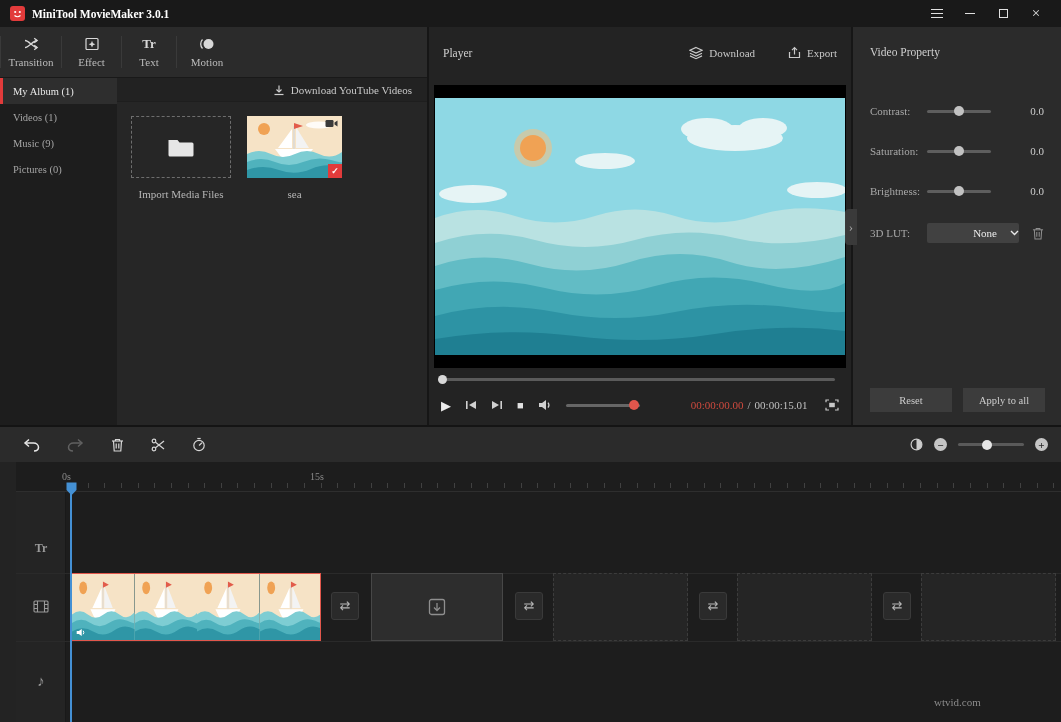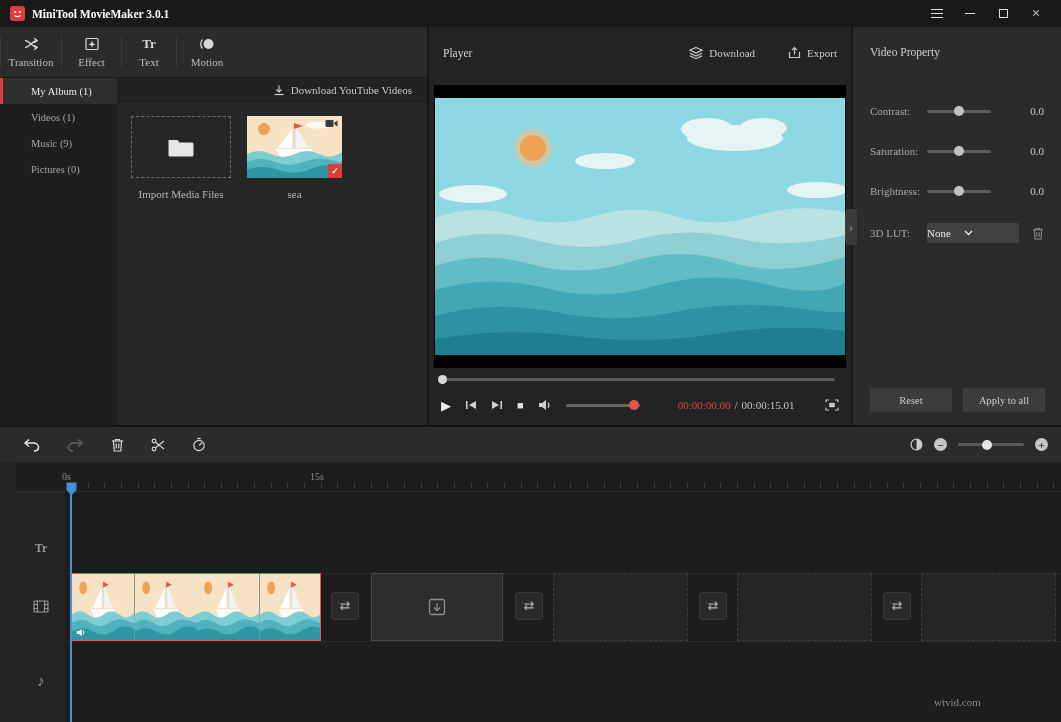--- a/index.html
+++ b/index.html
@@ -22,21 +22,21 @@
   .ribbon{position:absolute;left:0;top:27px;width:427px;height:51px;background:#2b2b2b;border-bottom:1px solid #191919;display:flex;align-items:stretch}
   .ribbon-tab{display:flex;flex-direction:column;align-items:center;justify-content:center;gap:4px}
   .rt-label{font-size:11px;color:#bbb}
   .ribbon-tab.active .rt-label{color:#e0504a}
   .ribbon-sep{width:1px;background:#3a3a3a;margin:9px 0}
   .w66{width:65px}.w60{width:60px}.w59{width:59px}.w54{width:54px}
   .texticon{color:#d8d8d8;font-size:13px;font-weight:bold;line-height:16px;height:16px}
 
   
   .sidebar{position:absolute;left:0;top:78px;width:117px;height:347px;background:#1d1d1d}
-  .side-item{height:26px;display:flex;align-items:center;padding-left:28px;color:#a5a5a5;border-left:3px solid transparent;font-size:10.5px}
+  .side-item{height:26px;display:flex;align-items:center;padding-left:10px;color:#a5a5a5;border-left:3px solid transparent;font-size:10.5px}
   .side-item.active{background:#2e2e2e;border-left-color:#e23b3b;color:#e8e8e8}
 
   
   .media-area{position:absolute;left:117px;top:78px;width:310px;height:347px;background:#262626}
   .media-head{height:24px;display:flex;align-items:center;justify-content:flex-end;gap:6px;padding-right:15px;background:#222;border-bottom:1px solid #1e1e1e;color:#c9c9c9}
   .media-grid{display:flex;gap:16px;padding:14px}
   .media-item{display:flex;flex-direction:column;align-items:center;gap:10px}
   .import-box{width:100px;height:62px;border:1px dashed #6e6e6e;display:flex;align-items:center;justify-content:center}
   .thumb{width:95px;height:62px;position:relative}
   .thumb svg.art{display:block}
@@ -51,38 +51,38 @@
   .head-btn{display:flex;align-items:center;gap:6px;color:#c9c9c9}
   .video-box{position:absolute;left:5px;top:58px;width:412px;height:283px;background:#000;display:flex;align-items:center;justify-content:center}
   .progress{position:absolute;left:10px;right:16px;top:351px;height:3px;background:#5b5b5b;border-radius:2px}
   .progress .knob{position:absolute;left:-1px;top:-3px;width:9px;height:9px;border-radius:50%;background:#d8d8d8}
   .controls{position:absolute;left:12px;right:12px;top:363px;height:30px;display:flex;align-items:center;gap:14px}
   .ctrl{display:flex;align-items:center;justify-content:center;line-height:0}
   .play-glyph{font-size:13px;color:#ececec;line-height:1}
   .stop-glyph{font-size:11px;color:#e2e2e2;line-height:1}
   .vol-slider{position:relative;width:74px;height:3px;background:#666;border-radius:2px}
   .vol-slider .knob{position:absolute;right:1px;top:-3.5px;width:10px;height:10px;border-radius:50%;background:#e0564c}
-  .timecode{display:flex;gap:4px;margin-left:24px;font-size:11px;white-space:nowrap}
+  .timecode{display:flex;gap:4px;margin-left:37px;font-size:11px;white-space:nowrap}
   .tc-cur{color:#cf4a3e}.tc-sep,.tc-total{color:#c0c0c0}
   .fullscreen{margin-left:auto}
 
   
   .props{position:absolute;left:851px;top:27px;width:210px;height:398px;background:#2b2b2b;border-left:2px solid #161616}
   .props-head{height:50px;display:flex;align-items:center;padding:0 17px;color:#cfcfcf;font-size:11.5px}
   .props-tabs{display:flex;height:25px;margin:0 7px;background:#232323}
   .ptab{flex:1;display:flex;align-items:center;justify-content:center;color:#9b9b9b;font-size:10.5px}
   .ptab.active{background:#434343;color:#fff}
   .prows{margin-top:14px}
   .prow{display:flex;align-items:center;padding:0 17px;height:40px}
   .p-label{width:57px;color:#a8a8a8}
   .ptrack{position:relative;width:64px;height:3px;background:#5e5e5e;border-radius:2px}
   .ptrack .knob{position:absolute;left:42%;top:-3.5px;width:10px;height:10px;border-radius:50%;background:#c2c2c2}
   .p-value{margin-left:auto;color:#cdcdcd}
   .lut-row{display:flex;align-items:center;padding:0 17px;height:44px}
-  .lut-select{width:92px;height:20px;background:#414141;border-radius:2px;display:flex;align-items:center;justify-content:flex-start;gap:13px;color:#ececec}
+  .lut-select{width:92px;height:20px;background:#414141;border-radius:2px;display:flex;align-items:center;justify-content:flex-end;gap:13px;color:#ececec}
   .lut-trash{margin-left:auto;line-height:0}
   .props-actions{position:absolute;left:17px;right:16px;bottom:13px;display:flex;justify-content:space-between}
   .pbtn{width:82px;height:24px;background:#3c3c3c;color:#cdcdcd;display:flex;align-items:center;justify-content:center;font-size:10.5px}
   .collapse-tab{position:absolute;left:845px;top:209px;width:12px;height:36px;background:#3a3a3a;border-radius:4px 0 0 4px;display:flex;align-items:center;justify-content:center;color:#a8a8a8;font-size:13px;z-index:5}
 
   
   .tl-toolbar{position:absolute;left:0;top:425px;width:100%;height:37px;background:#2b2b2b;border-top:2px solid #141414;display:flex;align-items:center}
   .tl-left{display:flex;align-items:center;gap:27px;padding-left:23px}
   .tl-icon{line-height:0}
   .tl-right{margin-left:auto;display:flex;align-items:center;gap:11px;padding-right:13px}

